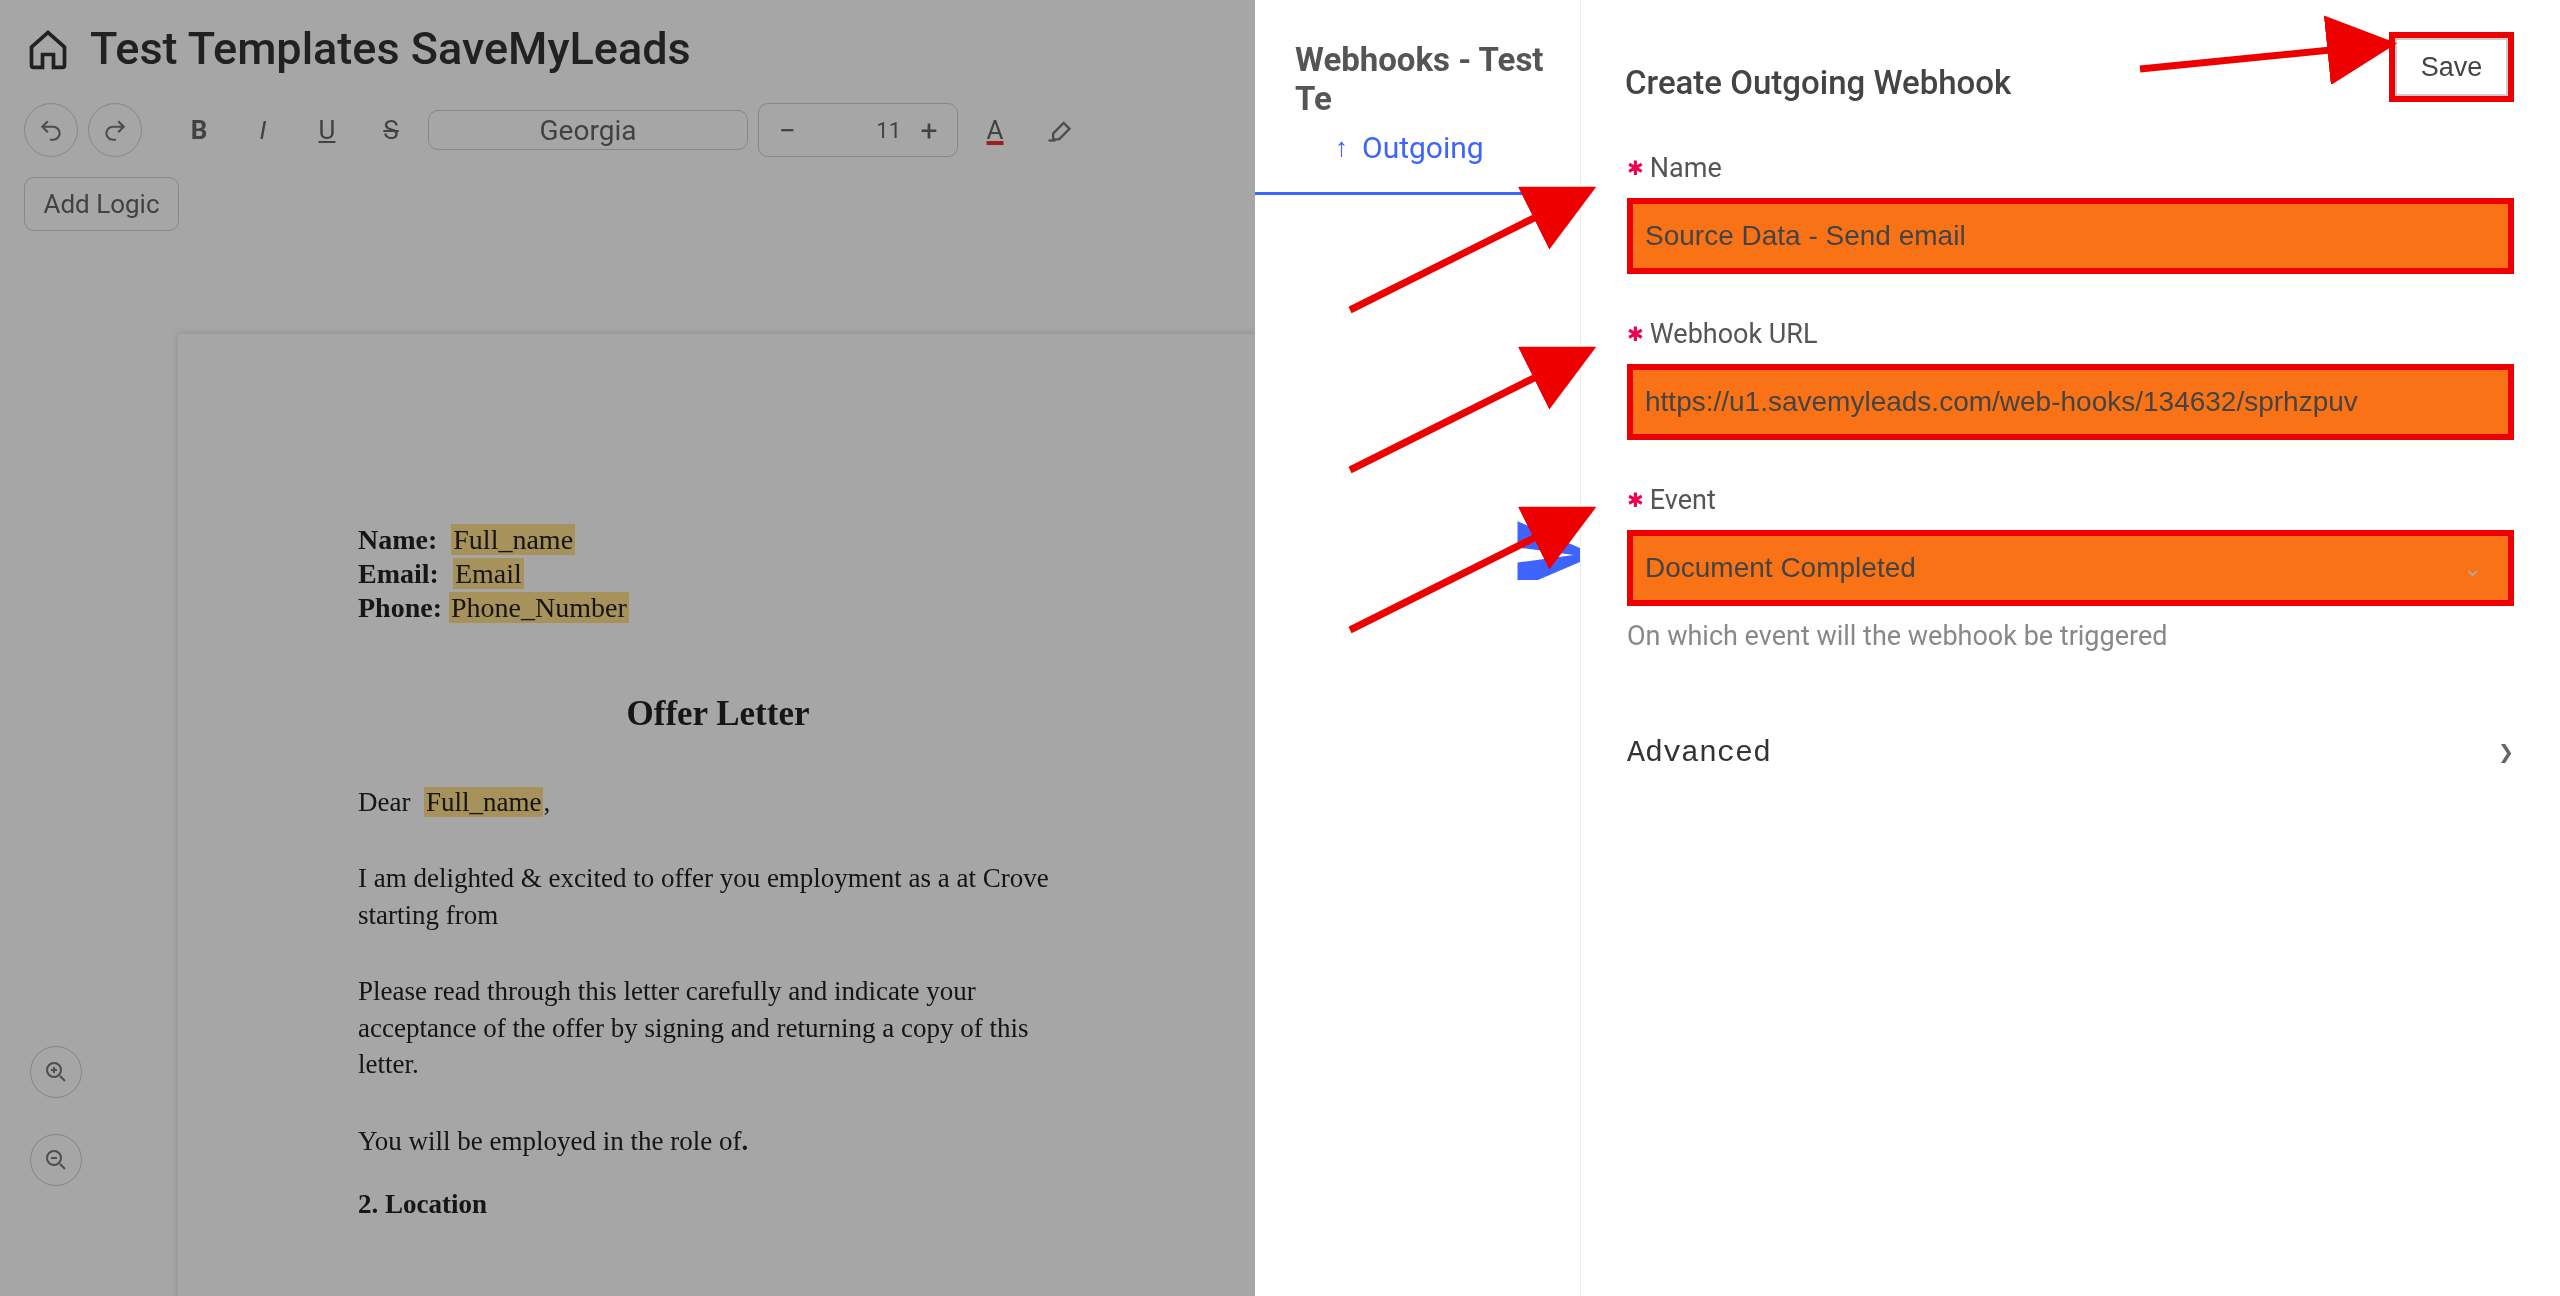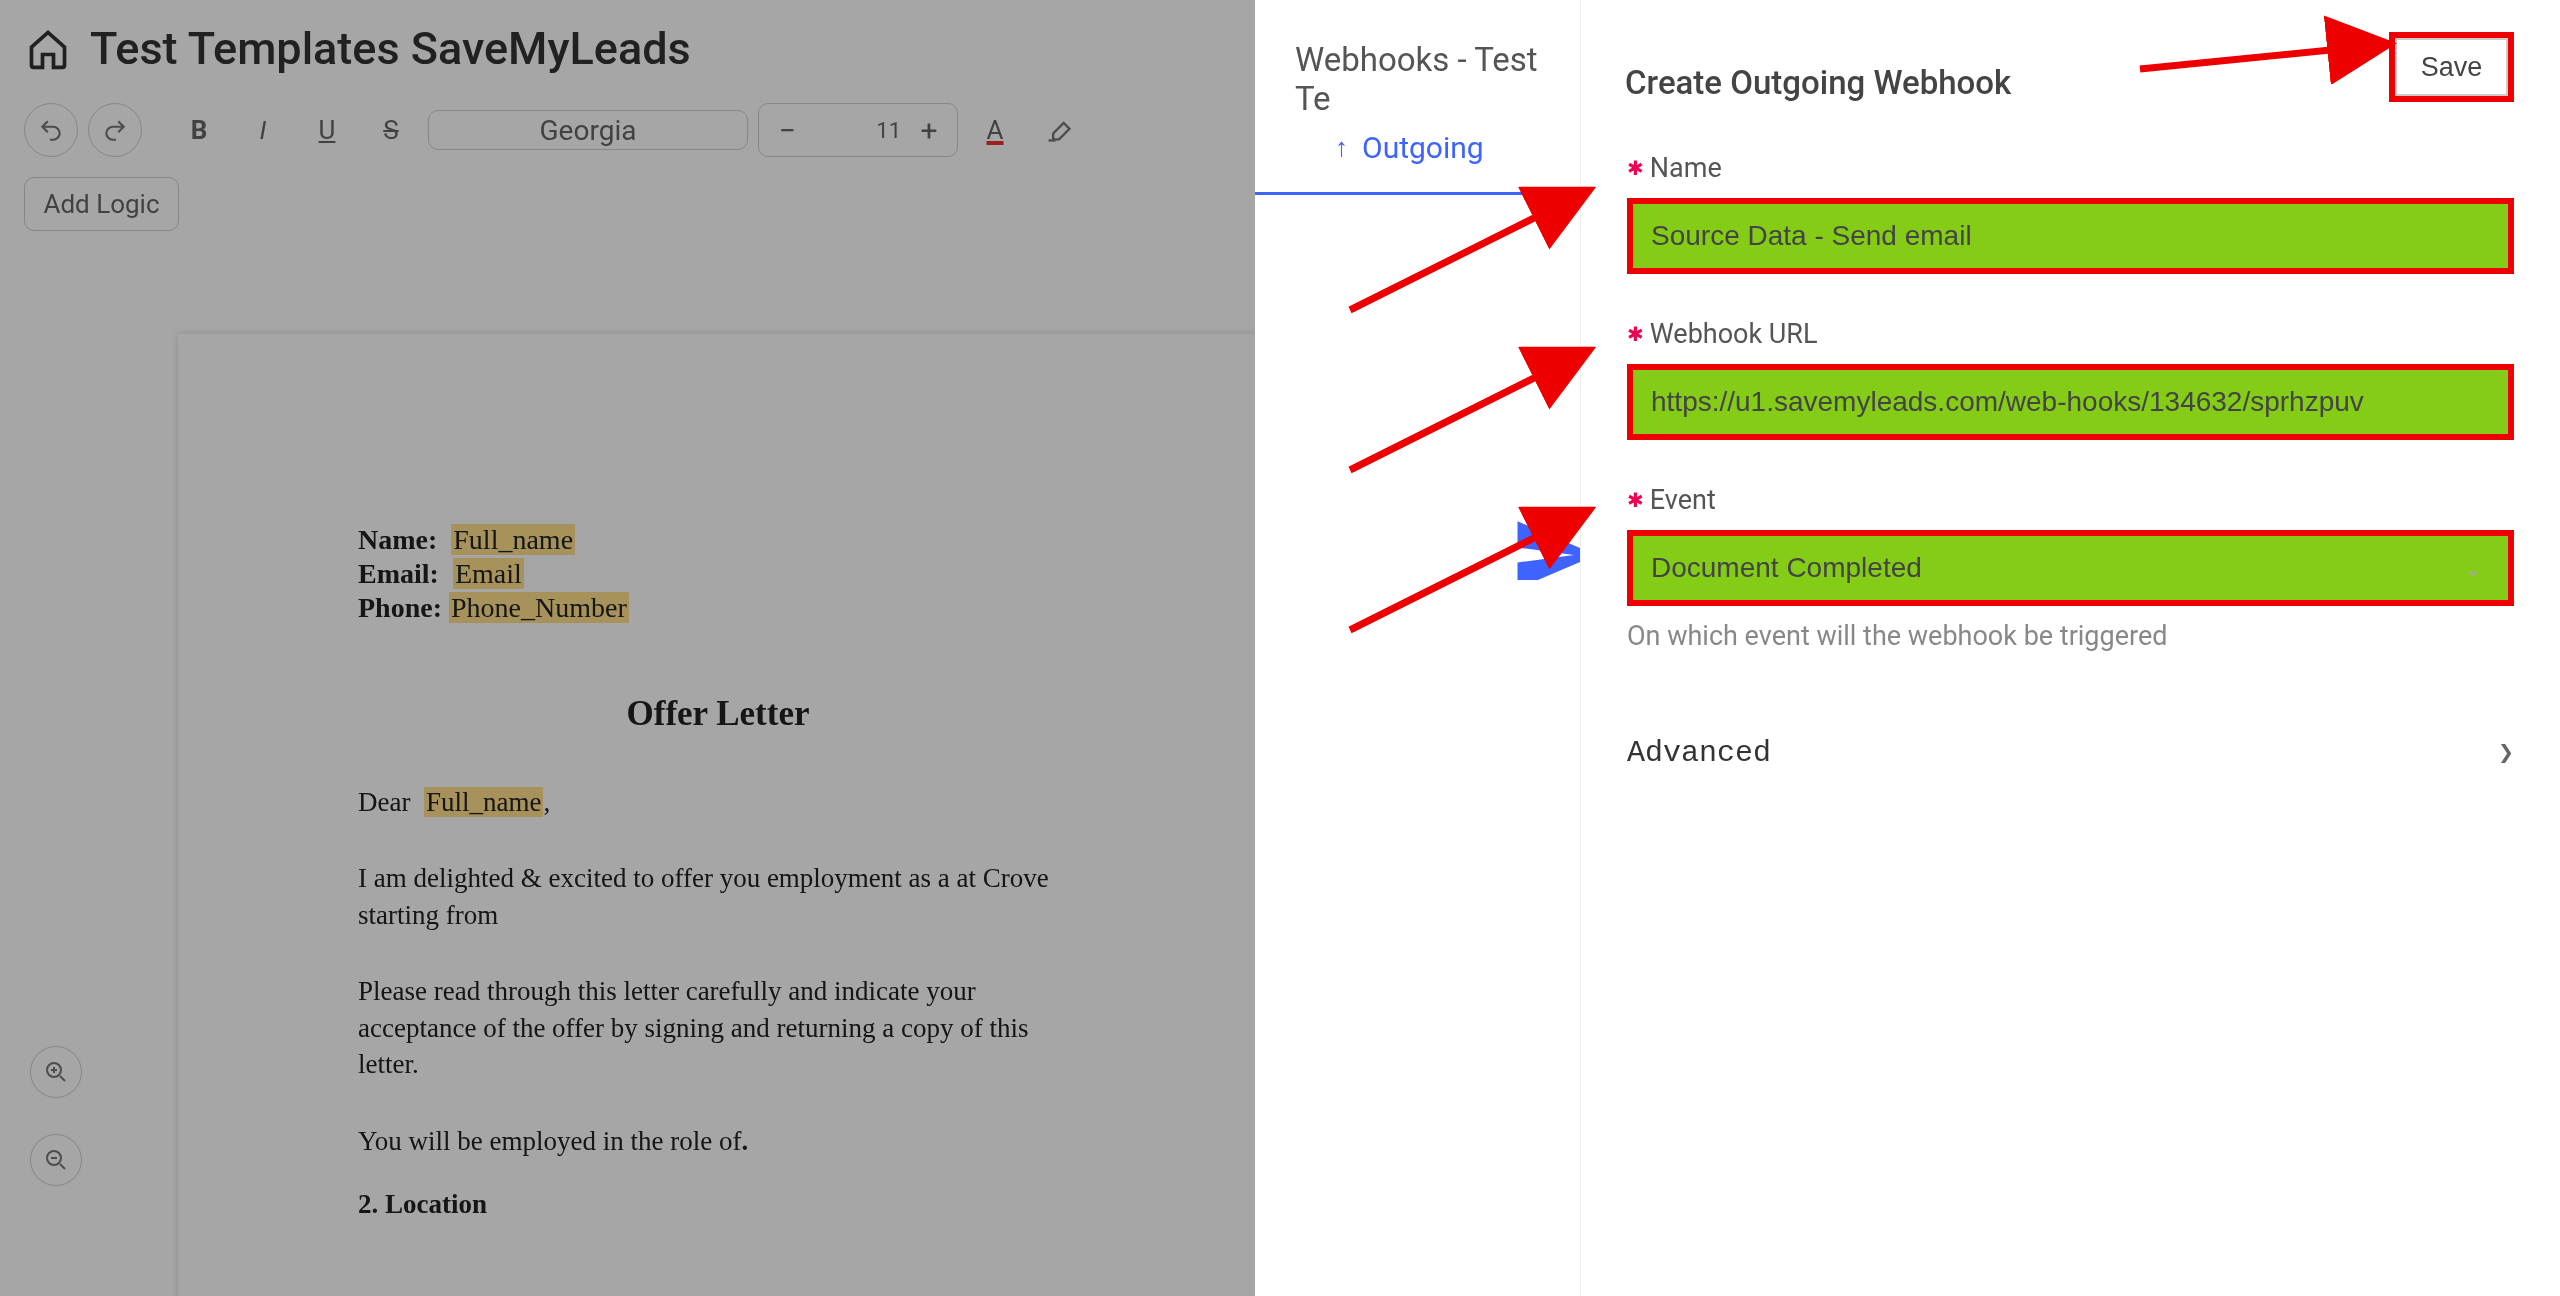--- a/index.html
+++ b/index.html
@@ -31,36 +31,36 @@
 .hl { background: #ffe08a; padding: 0 2px; }
 .doc-title { font-size: 35px; font-weight: bold; text-align: center; margin: 70px 0 50px; }
 .doc-para { font-size: 27px; margin-bottom: 40px; line-height: 1.35; }
 .doc-sect { font-size: 27px; font-weight: bold; margin-bottom: 4px; }
 
 .zoom-ctrls { position: absolute; left: 30px; bottom: 110px; display:flex; flex-direction:column; gap: 36px; }
 .zbtn { width: 52px; height: 52px; border-radius: 50%; border: 1px solid #ccc; display:flex; align-items:center; justify-content:center; font-size: 26px; color:#666; background:#fff; cursor:pointer; }
 
 
 .midcol { position: absolute; left: 1255px; top: 0; width: 325px; height: 1296px; background: #fff; z-index: 6; }
-.midcol-title { padding: 40px 0 0 40px; font-size: 33px; color: #555; font-weight: 400;}
+.midcol-title { padding: 40px 0 0 40px; font-size: 33px; color: #555; font-weight: 700;}
 .midcol-tab { position: absolute; top: 130px; left: 80px; display:flex; align-items:center; gap: 14px; color: #3e63ff; font-size: 30px; }
 .midcol-tab .arrow-up { font-size: 26px; }
 .midcol-tab-underline { position: absolute; top: 192px; left: 0; width: 325px; height: 3px; background: #3e63ff; }
 .plane { position:absolute; top: 510px; right: 0; width: 70px; height: 70px; overflow: hidden;}
 
 
 .rightpanel { position: absolute; left: 1580px; top: 0; right: 0; bottom: 0; background: #fff; z-index: 7; border-left: 1px solid #eee; }
 .rp-head { display:flex; align-items:flex-end; justify-content:space-between; padding: 32px 46px 50px 44px; }
 .rp-title { font-size: 33px; color: #444; font-weight: 500; }
 .save-btn { width: 113px; height: 58px; border: 2px solid #ccc; background:#fff; font-size: 27px; color:#444; cursor:pointer; display:flex; align-items:center; justify-content:center; }
 .save-outline { border: 6px solid #e00; display:inline-block; }
 .form-group { padding: 0 46px; margin-bottom: 44px; }
 .flabel { font-size: 27px; color:#555; margin-bottom: 14px; display:flex; align-items:center; gap: 6px;}
 .req { color: #e05; font-size: 20px; }
-.finput { width: 100%; height: 74px; font-size: 28px; padding: 0 18px; color:#444; background:#84cc16; border: 1px solid #ddd; outline:none;}
+.finput { width: 100%; height: 74px; font-size: 28px; padding: 0 12px; color:#444; background:#f97316; border: 1px solid #ddd; outline:none;}
 .red-outline { border: 6px solid #e00; padding: 0; }
 .red-outline .finput { border: none; height: 64px; }
 .fhint { font-size: 27px; color: #888; margin-top: 14px; }
 .sel-wrap { position: relative; }
 .sel-chev { position:absolute; right: 26px; top: 50%; transform: translateY(-50%); color:#aaa; font-size: 22px; pointer-events:none;}
 .adv-row { display:flex; align-items:center; justify-content:space-between; padding: 40px 46px; cursor:pointer;font-family:Liberation Mono, monospace; }
 .adv-row .adv-label { font-size: 30px; color:#333; }
 .adv-row .adv-chev { font-size: 26px; color:#666; }
 
 

